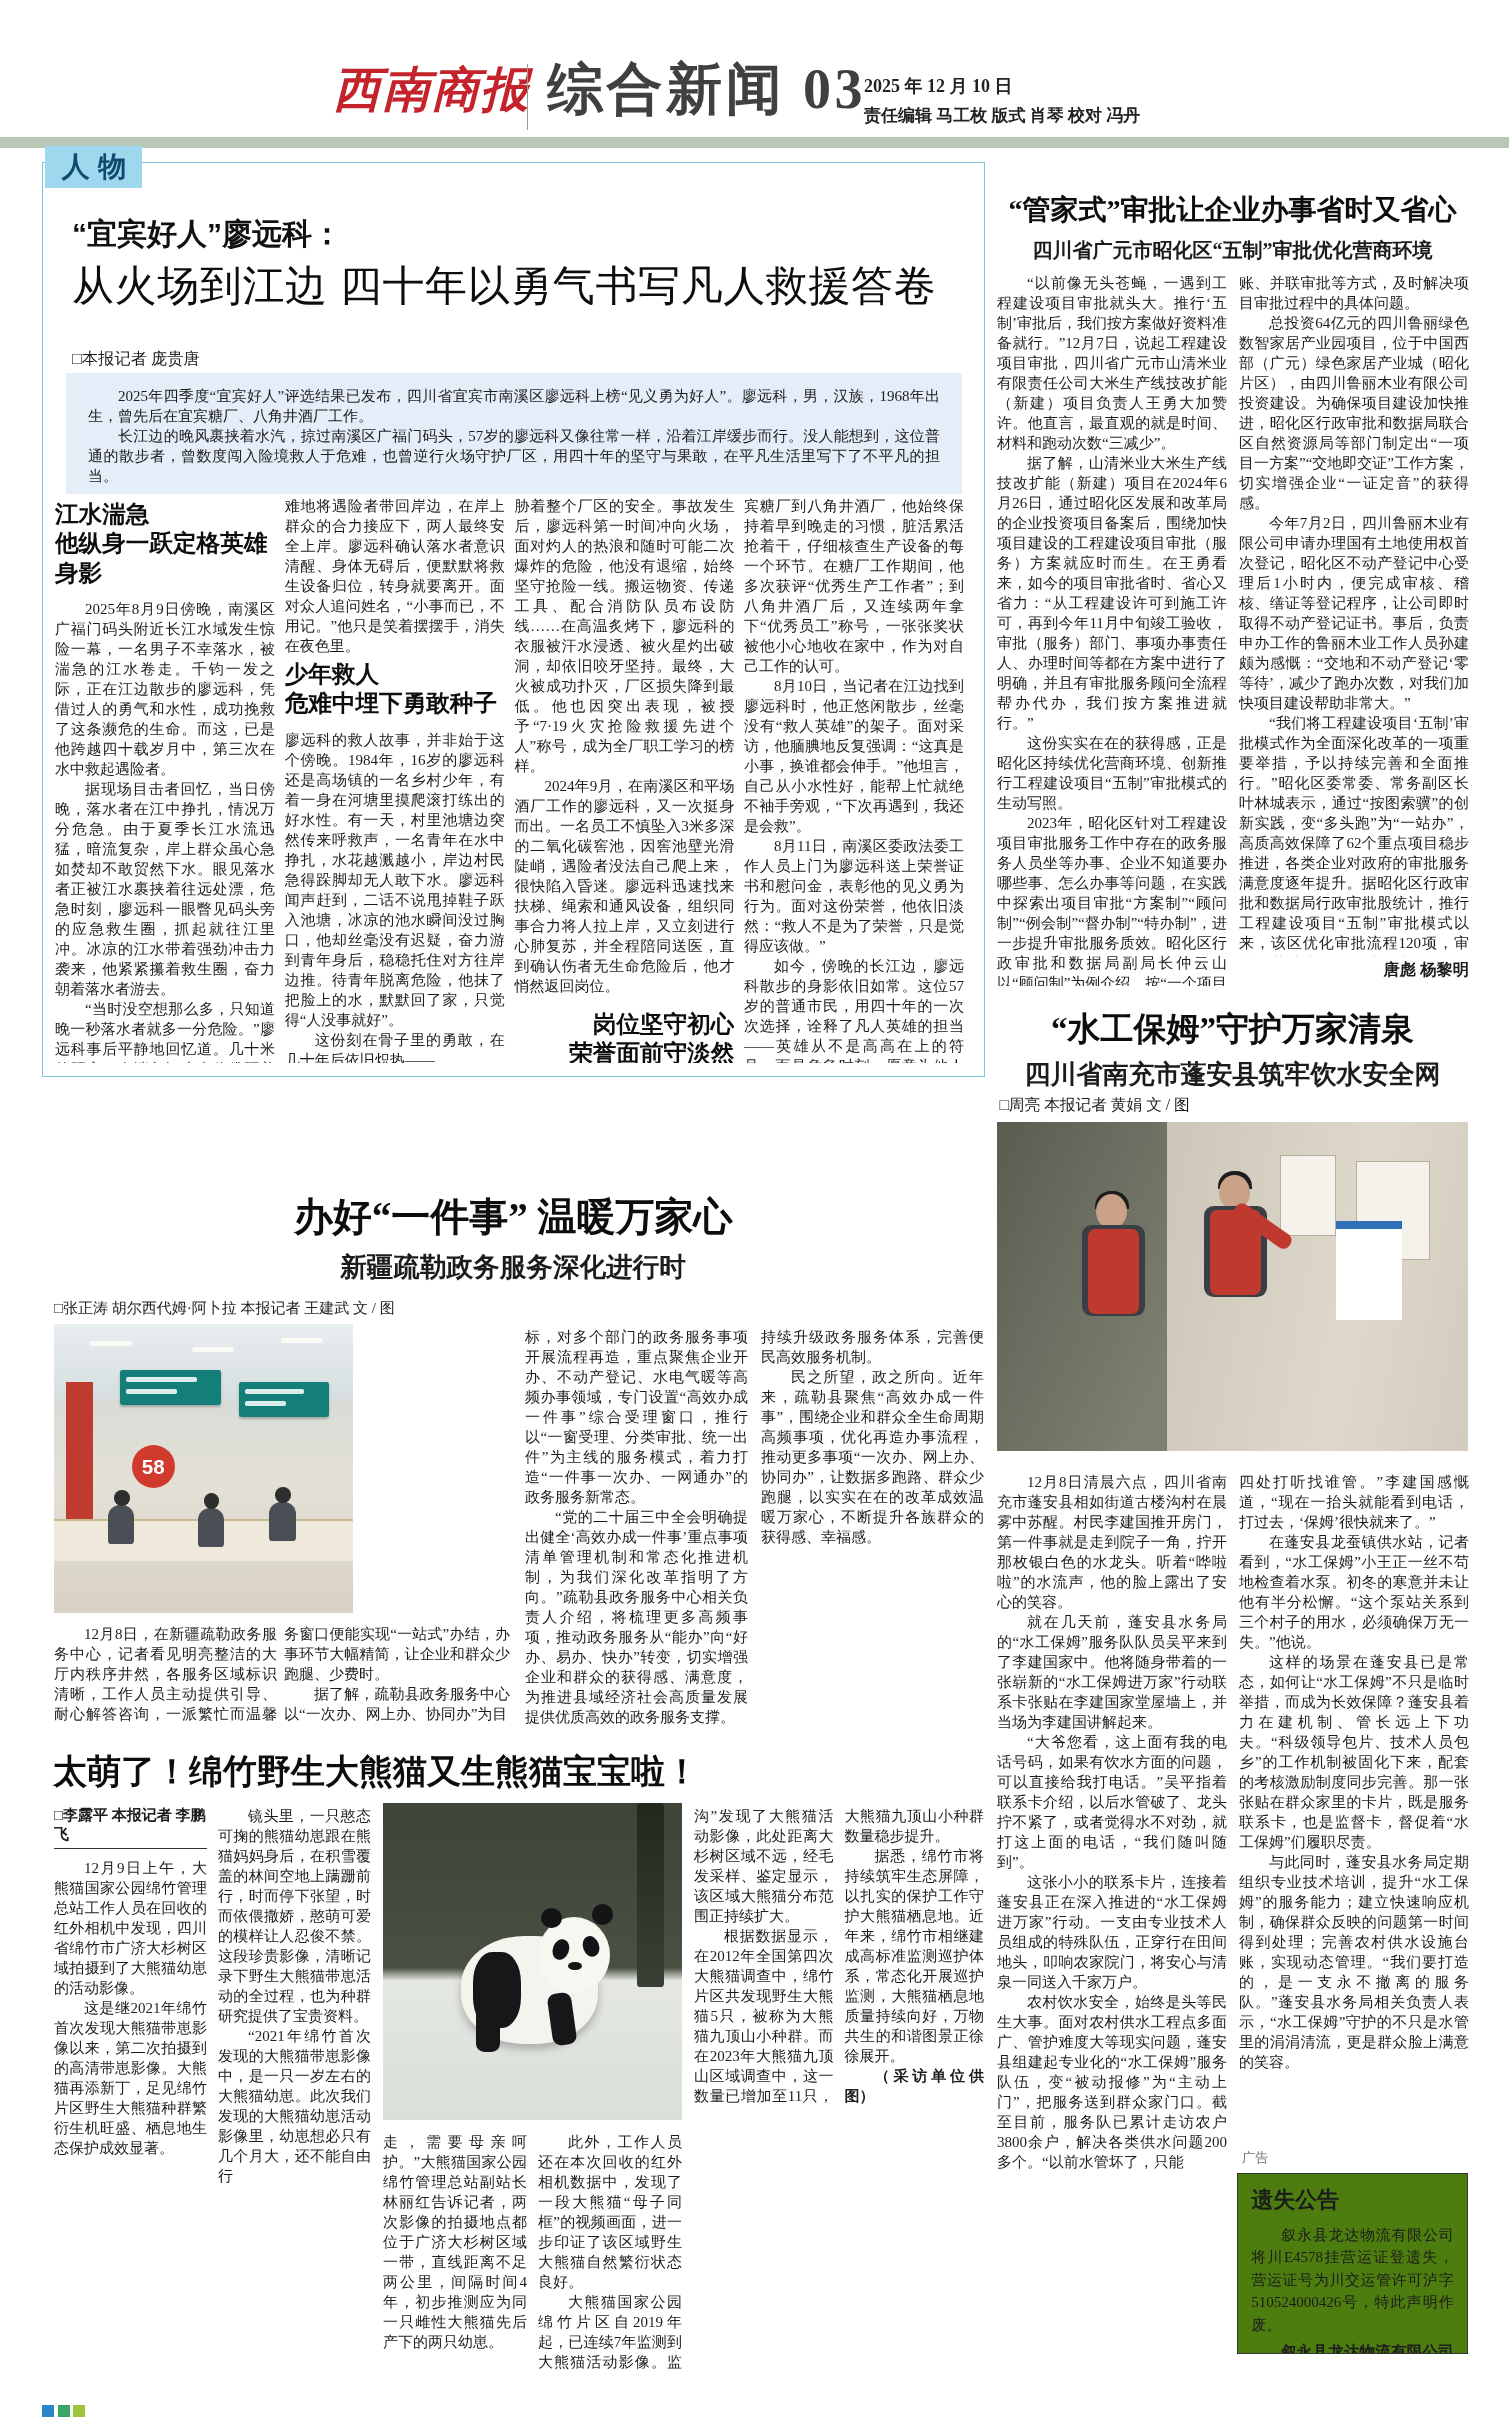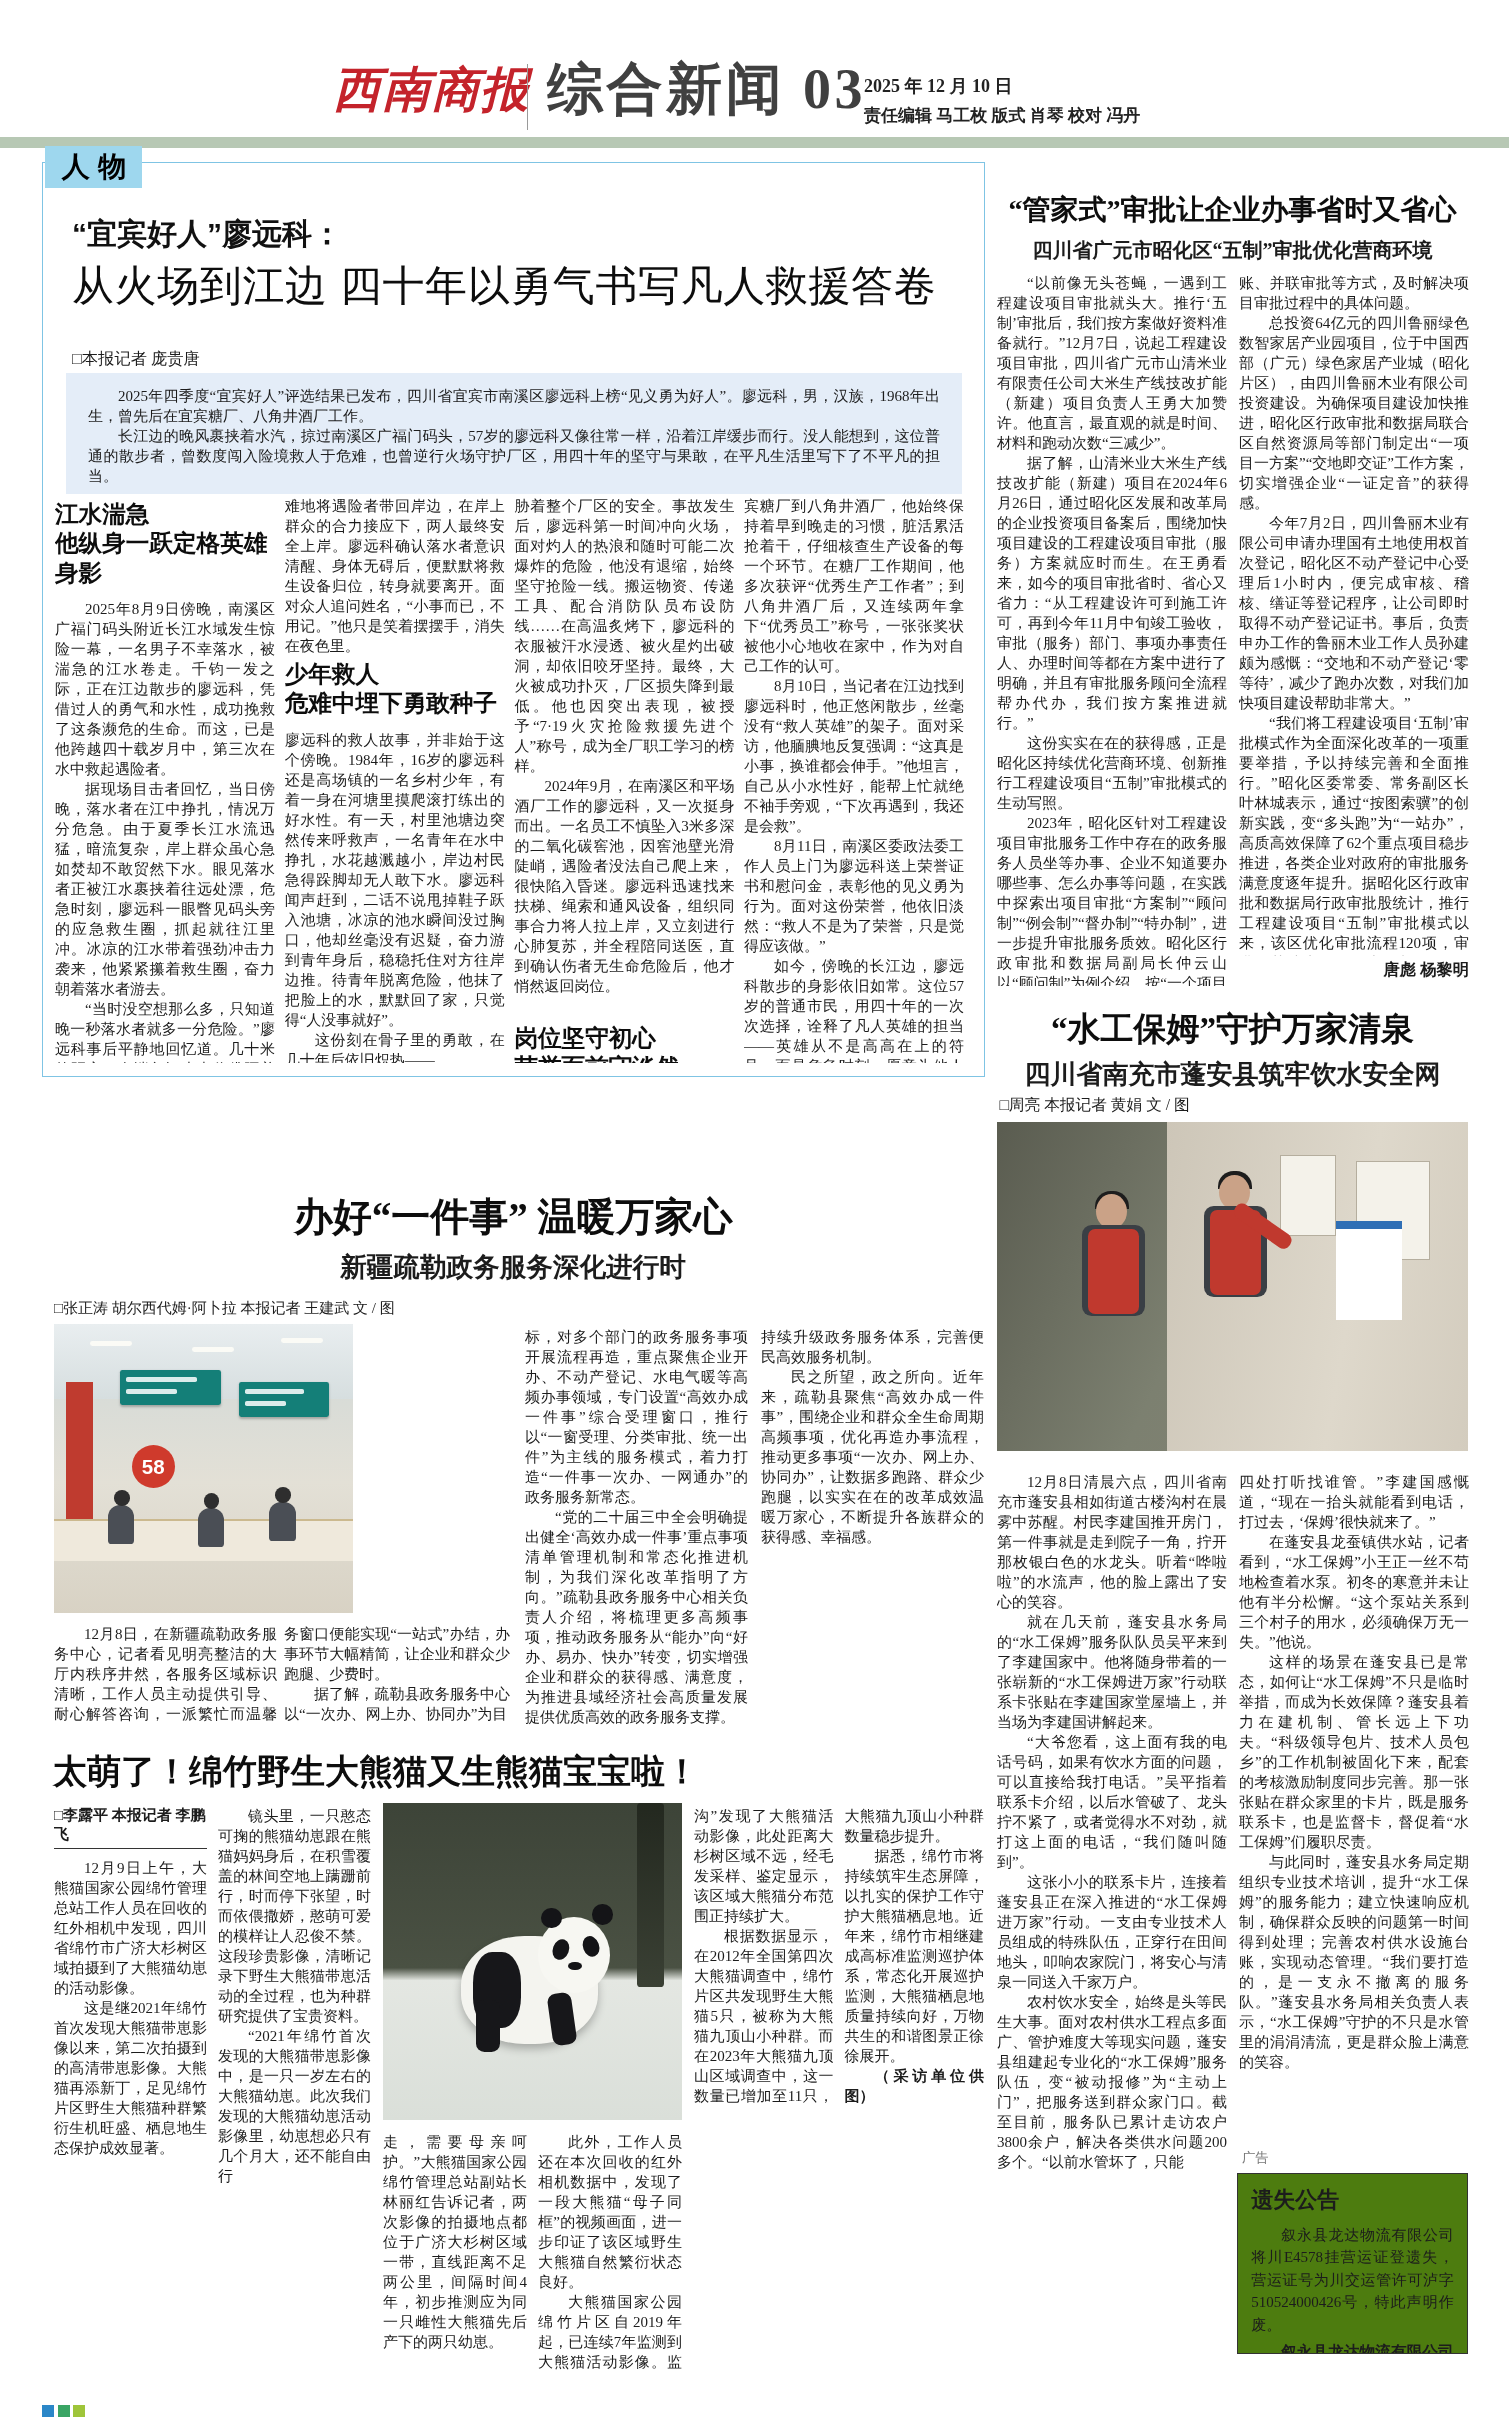--- a/index.html
+++ b/index.html
@@ -10,37 +10,37 @@
   .logo{left:333px;top:58px;font-size:48px;font-weight:bold;font-style:italic;color:#c4232b;
         font-family:"Liberation Serif","DejaVu Serif",serif;letter-spacing:1.2px;}
   .mast-div{left:527px;top:64px;width:1.2px;height:66px;background:#9a9a9a;}
   .mast-title{left:547px;top:52px;font-size:56px;font-weight:900;color:#404040;letter-spacing:3.6px;
         font-family:"Liberation Serif","DejaVu Serif",serif;}
   .mast-date{left:864px;top:74px;font-size:18px;font-weight:bold;color:#222;}
   .mast-staff{left:864px;top:104px;font-size:17px;font-weight:bold;color:#222;}
   .green-bar{left:0;top:137px;width:1510px;height:11px;background:#b7c8b4;}
   
   .hero-box{left:42px;top:162px;width:941px;height:913px;border:1.8px solid #7fc4e4;background:#fff;}
-  .people-tag{left:2.4px;top:-17px;width:97px;height:42px;background:#9ed7ee;color:#000000;
+  .people-tag{left:2.4px;top:-17px;width:97px;height:42px;background:#9ed7ee;color:#0c4a6e;
         font-family:"Liberation Sans","DejaVu Sans",sans-serif;font-weight:bold;font-size:28px;
         line-height:42px;text-align:center;letter-spacing:8.5px;padding-left:8.5px;box-sizing:border-box;}
   .hero-kicker{left:29px;top:51px;font-size:30px;font-weight:900;
         font-family:"Liberation Sans","DejaVu Sans",sans-serif;color:#111;}
   .hero-headline{left:29px;top:95px;width:891px;font-size:42px;font-weight:400;letter-spacing:0.6px;
         font-family:"Liberation Sans","DejaVu Sans",sans-serif;color:#0d0d0d;}
   .hero-byline{left:29px;top:185px;font-size:16.3px;}
   .hero-byline span{display:inline-block;border-bottom:1.2px solid #333;padding-bottom:4.8px;}
   .leadbox{left:23px;top:210px;width:896px;height:121px;background:#e4edf8;box-sizing:border-box;
         padding:13.3px 22px;overflow:hidden;}
   .leadbox p{margin:0 0 3.6px 0;font-size:14.5px;line-height:1.5;text-indent:2em;text-align:justify;}
   .hero-cols{left:12px;top:333px;width:918px;height:567px;display:flex;gap:9.7px;overflow:hidden;}
   .hcol{width:220px;height:100%;overflow:hidden;}
   .subhead{font-family:"Liberation Sans","DejaVu Sans",sans-serif;font-weight:900;font-size:23.6px;
         line-height:1.25;margin:3.6px 0 11px 0;color:#0d0d0d;}
-  .subhead.center{text-align:left;margin-top:28px;}
+  .subhead.center{text-align:right;margin-top:14px;}
   p.para{margin:0;font-size:15px;line-height:20px;text-align:justify;text-indent:2em;}
   .cont-first p.para:first-child{text-indent:0;}
   
   .appr{left:997px;top:181px;width:471px;height:806px;}
   .appr-headline{left:0;top:9.7px;width:471px;text-align:center;font-size:28px;font-weight:900;color:#0d0d0d;}
   .appr-subhead{left:0;top:56px;width:471px;text-align:center;font-size:20px;font-weight:bold;}
   .appr-col1{left:0;top:92px;width:230px;height:713px;overflow:hidden;}
   .appr-col2{left:242px;top:92px;width:230px;height:683px;overflow:hidden;}
   .appr-sign{left:242px;top:778px;width:230px;text-align:right;font-size:16.3px;font-weight:bold;}
   

